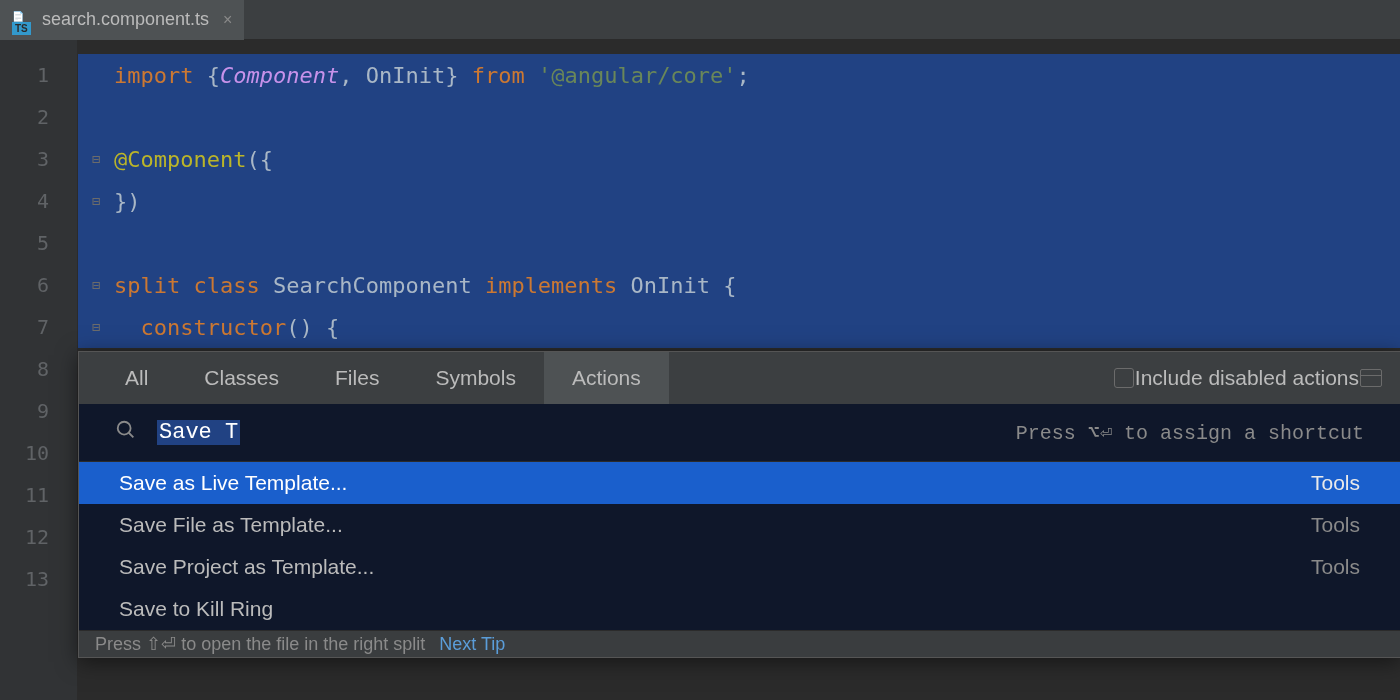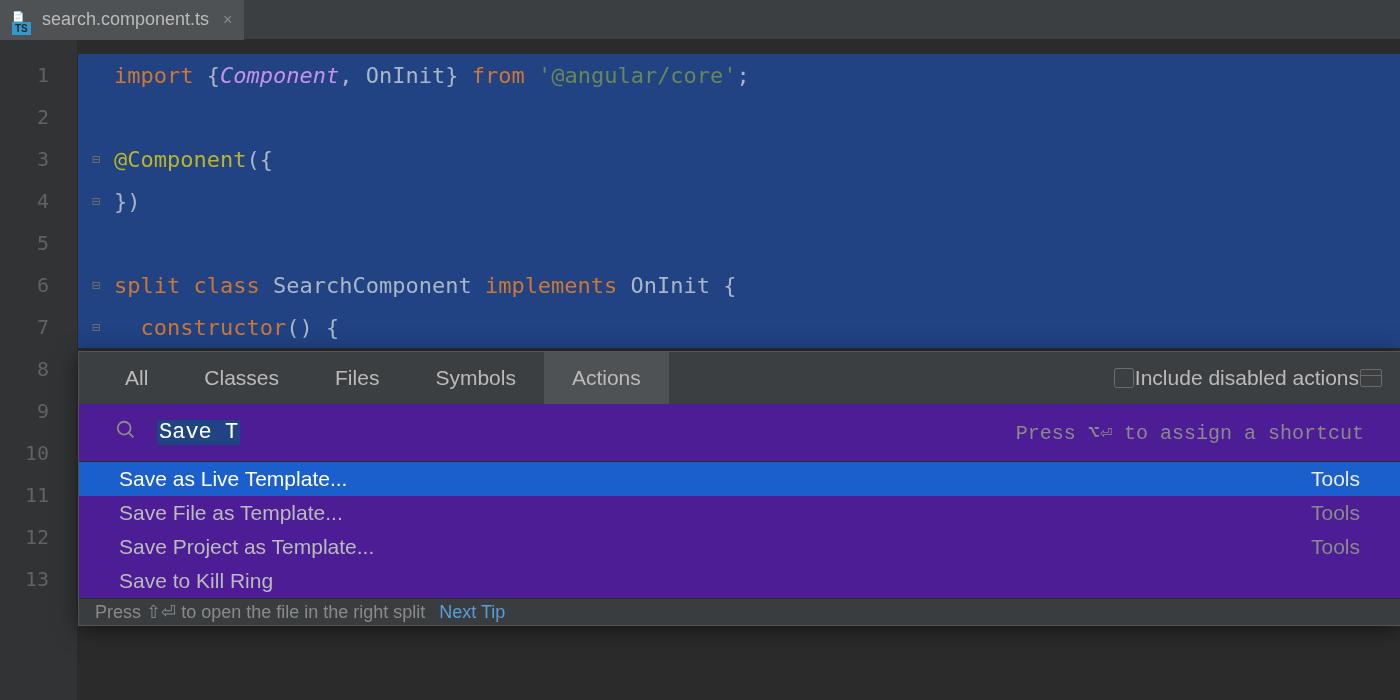--- a/index.html
+++ b/index.html
@@ -107,21 +107,21 @@
 .component-ital { color: #c792ea; font-style: italic; }
 .brace { color: #a9b7c6; }
 .constructor-kw { color: #cc7832; }
 .paren { color: #a9b7c6; }
 
 .search-popup {
   position: absolute;
   left: 78px;
   top: 351px;
   right: 0;
-  background: #4c1d95;
+  background: #0f172a;
   border: 1px solid #555;
   border-right: none;
   box-shadow: 0 4px 20px rgba(0,0,0,0.5);
 }
 .popup-tabs {
   display: flex;
   align-items: center;
   height: 52px;
   padding: 0 18px;
   gap: 0;
@@ -180,21 +180,21 @@
 }
 .shortcut-hint {
   margin-left: auto;
   color: #8a8a8a;
   font-size: 20px;
 }
 .result-list { }
 .result-item {
   display: flex;
   align-items: center;
-  height: 34px;
+  height: 42px;
   padding: 0 40px 0 40px;
   font-size: 21px;
   color: #bbbbbb;
 }
 .result-item.selected {
   background: #1a5fcc;
   color: #fff;
 }
 .result-category {
   margin-left: auto;

